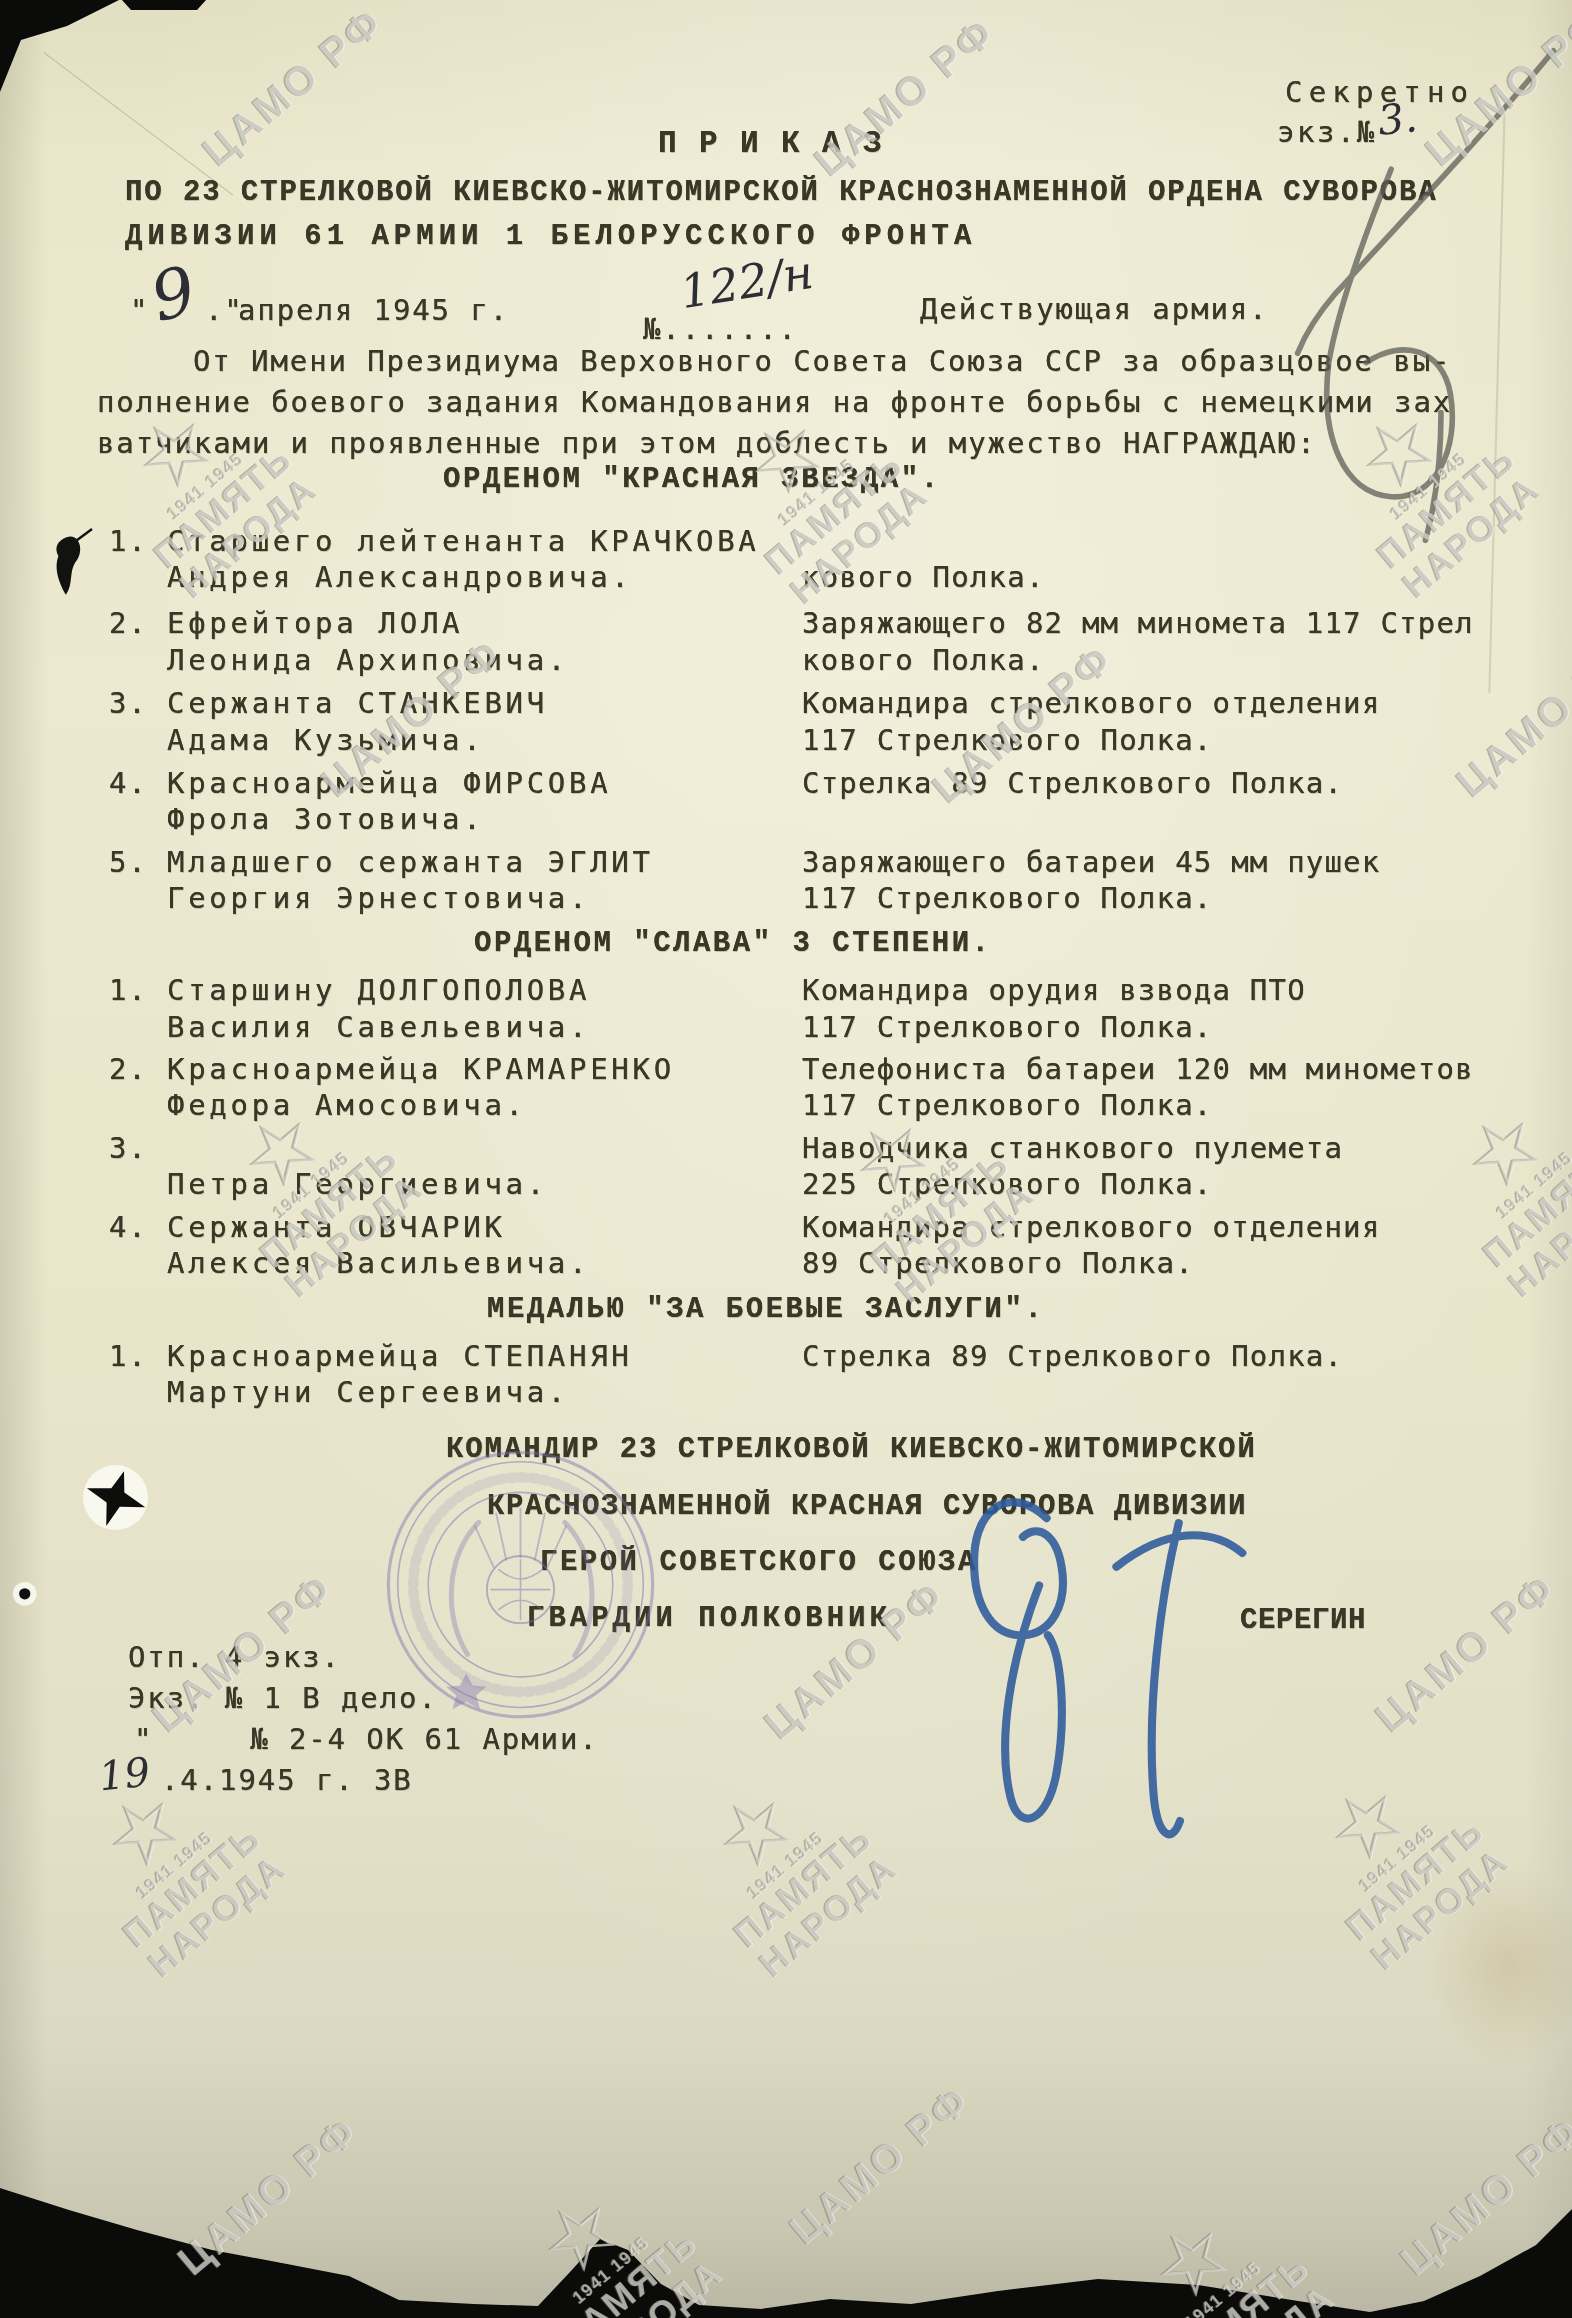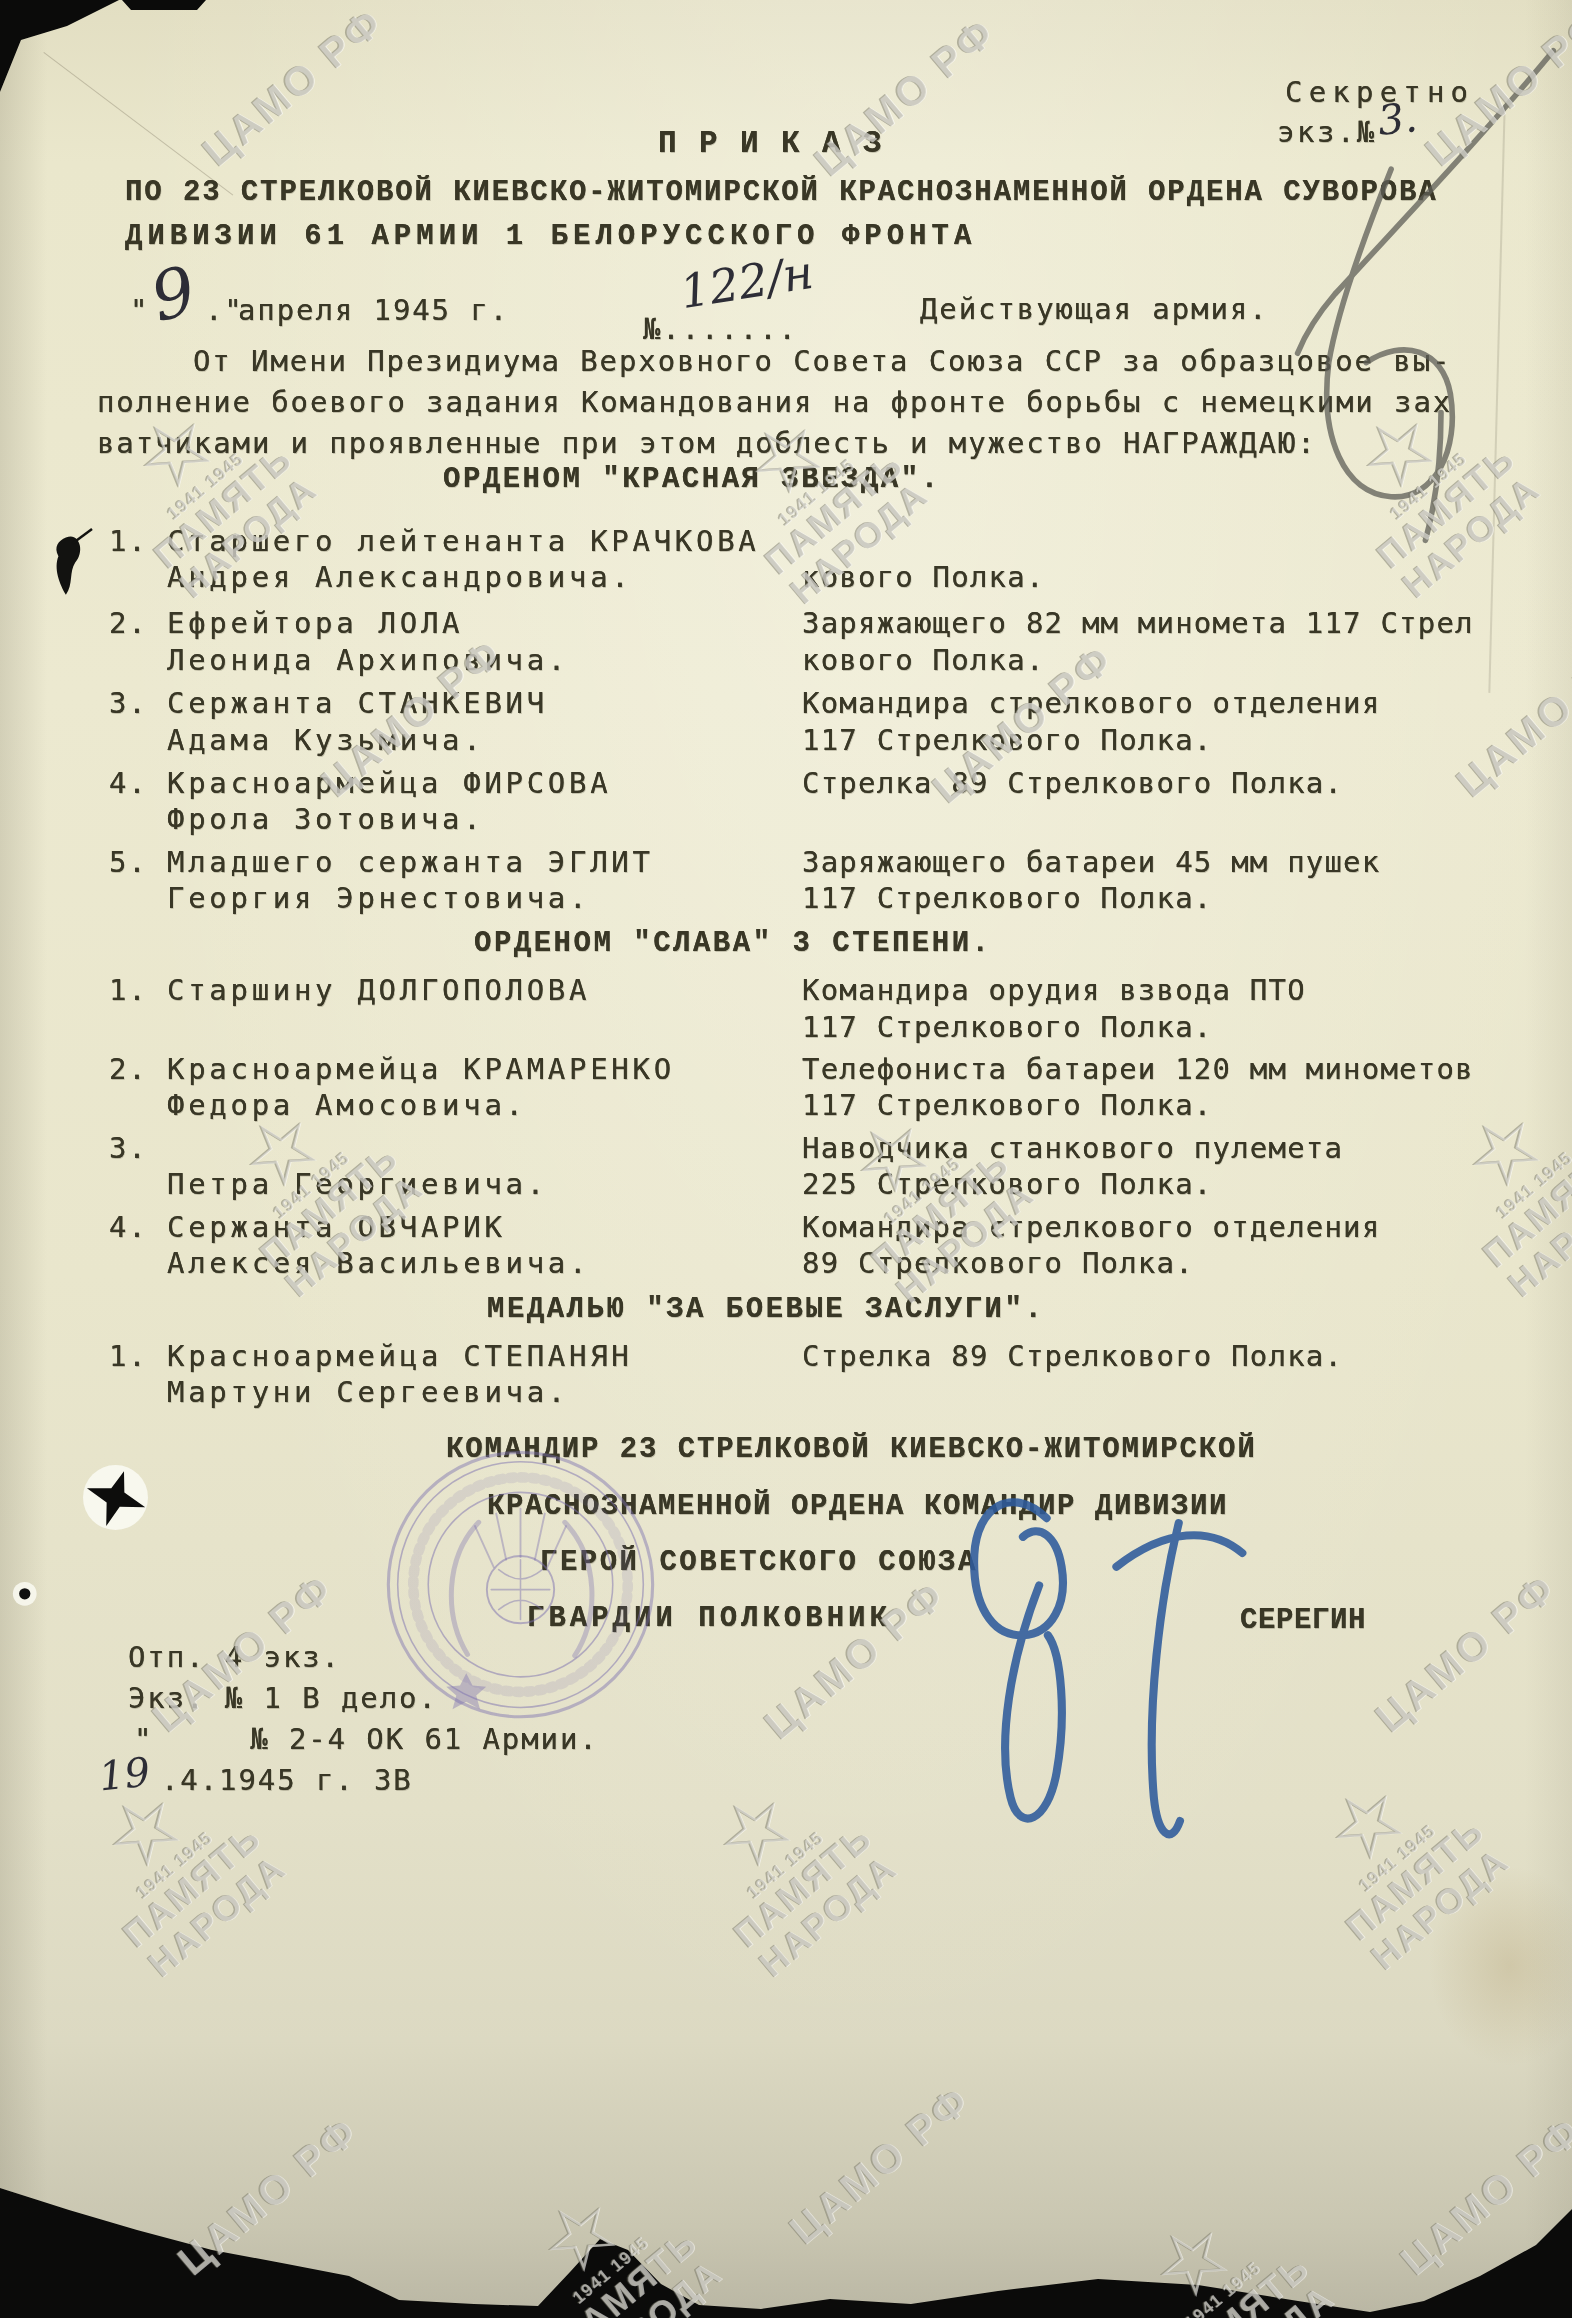--- a/index.html
+++ b/index.html
@@ -104,20 +104,21 @@
     <span class="t num" style="left:109px;top:845px">5.</span>
     <span class="t name" style="left:167px;top:845px">Младшего сержанта ЭГЛИТ</span>
     <span class="t name" style="left:167px;top:881px">Георгия Эрнестовича.</span>
     <span class="t role" style="left:802px;top:845px">Заряжающего батареи 45 мм пушек</span>
     <span class="t role" style="left:802px;top:881px">117 Стрелкового Полка.</span>
 
     <span class="t b sp4" style="left:474px;top:927px">ОРДЕНОМ "СЛАВА" 3 СТЕПЕНИ.</span>
 
     <span class="t num" style="left:109px;top:973px">1.</span>
     <span class="t name" style="left:167px;top:973px">Старшину ДОЛГОПОЛОВА</span>
+    <span class="t name" style="left:167px;top:1010px">Василия Савельевича.</span>
     <span class="t role" style="left:802px;top:973px">Командира орудия взвода ПТО</span>
     <span class="t role" style="left:802px;top:1010px">117 Стрелкового Полка.</span>
 
     <span class="t num" style="left:109px;top:1052px">2.</span>
     <span class="t name" style="left:167px;top:1052px">Красноармейца КРАМАРЕНКО</span>
     <span class="t name" style="left:167px;top:1088px">Федора Амосовича.</span>
     <span class="t role" style="left:802px;top:1052px">Телефониста батареи 120 мм минометов</span>
     <span class="t role" style="left:802px;top:1088px">117 Стрелкового Полка.</span>
 
     <span class="t num" style="left:109px;top:1131px">3.</span>
@@ -132,21 +133,21 @@
     <span class="t role" style="left:802px;top:1246px">89 Стрелкового Полка.</span>
 
     <span class="t b sp4" style="left:487px;top:1293px">МЕДАЛЬЮ "ЗА БОЕВЫЕ ЗАСЛУГИ".</span>
 
     <span class="t num" style="left:109px;top:1339px">1.</span>
     <span class="t name" style="left:167px;top:1339px">Красноармейца СТЕПАНЯН</span>
     <span class="t name" style="left:167px;top:1375px">Мартуни Сергеевича.</span>
     <span class="t role" style="left:802px;top:1339px">Стрелка 89 Стрелкового Полка.</span>
 
     <span class="t b" style="left:446px;top:1433px">КОМАНДИР 23 СТРЕЛКОВОЙ КИЕВСКО-ЖИТОМИРСКОЙ</span>
-    <span class="t b" style="left:487px;top:1490px;letter-spacing:1.6px">КРАСНОЗНАМЕННОЙ ОРДЕНА КОМАНДИР ДИВИЗИИ</span>
+    <span class="t b" style="left:487px;top:1490px;letter-spacing:1.6px">КРАСНОЗНАМЕННОЙ КРАСНАЯ СУВОРОВА ДИВИЗИИ</span>
     <span class="t b sp4" style="left:540px;top:1546px">ГЕРОЙ СОВЕТСКОГО СОЮЗА</span>
     <span class="t b sp6" style="left:527px;top:1602px">ГВАРДИИ ПОЛКОВНИК</span>
     <span class="t b" style="left:1240px;top:1604px;letter-spacing:0.6px">СЕРЕГИН</span>
 
     <svg style="left:374px;top:1435px" width="293" height="293" viewBox="0 0 470 470">
       <g stroke="#7b6fb0" fill="none" stroke-linecap="round">
         <circle cx="235" cy="240" r="212" stroke-width="5" opacity="0.45"></circle>
         <circle cx="235" cy="240" r="197" stroke-width="2.5" opacity="0.5"></circle>
         <circle cx="235" cy="240" r="148" stroke-width="2.5" opacity="0.5"></circle>
         <circle cx="235" cy="240" r="172" stroke-width="17" opacity="0.16" stroke-dasharray="7 11"></circle>

